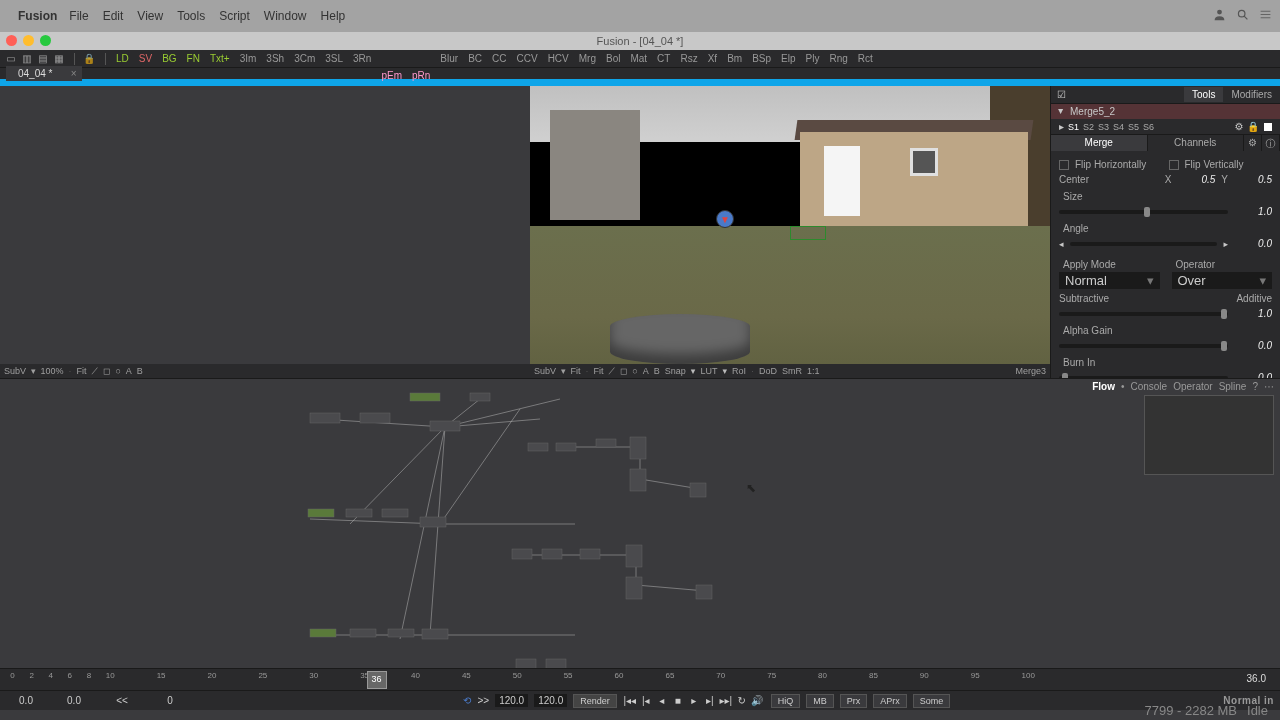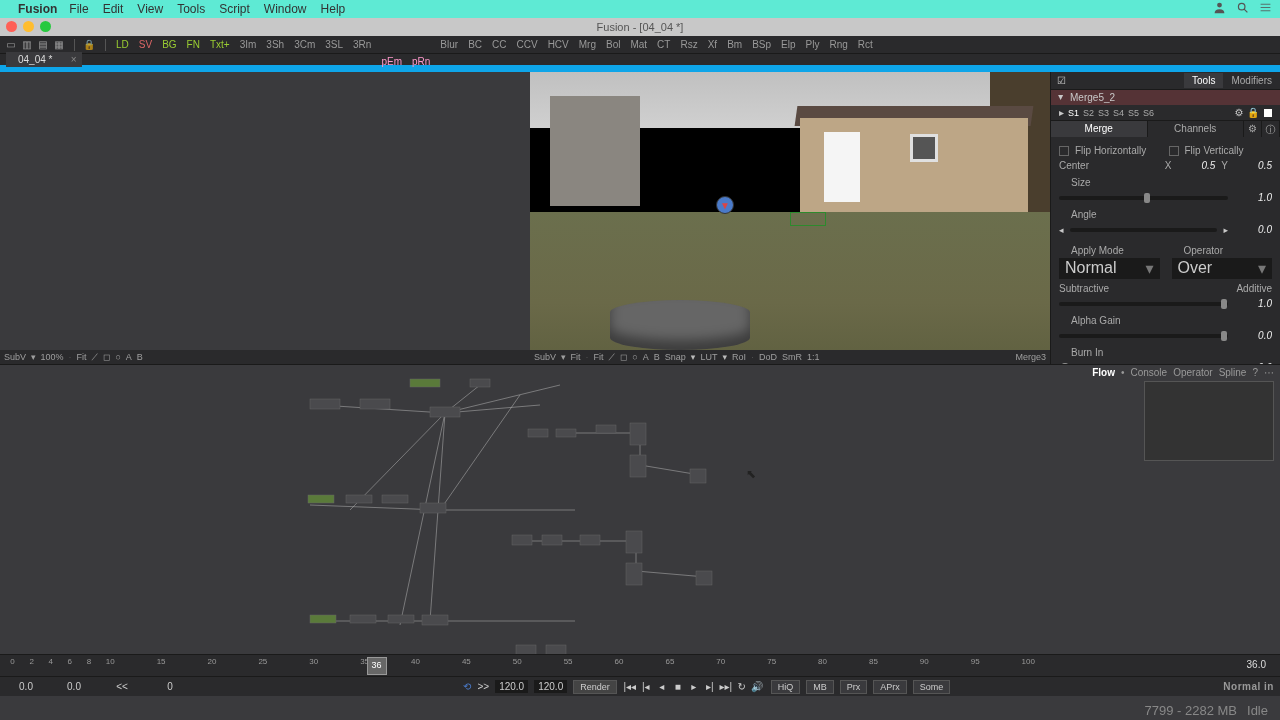--- a/index.html
+++ b/index.html
@@ -1,19 +1,19 @@
 <!DOCTYPE html>
 <html><head>
 <meta charset="utf-8">
 <style>
 * { margin: 0; padding: 0; box-sizing: border-box; font-family: -apple-system, BlinkMacSystemFont, "Segoe UI", sans-serif; }
 body { background: #3a3a3d; color: #c8c8c8; width: 1280px; height: 720px; overflow: hidden; font-size: 11px; }
 
 
-.menubar { height: 18px; background: #5eead4; display: flex; align-items: center; padding: 0 8px; color: #333; font-size: 12px; justify-content: space-between; }
+.menubar { height: 32px; background: #a3a3a3; display: flex; align-items: center; padding: 0 8px; color: #333; font-size: 12px; justify-content: space-between; }
 .menubar .apple { margin-right: 10px; font-size: 13px; }
 .menubar .app-name { font-weight: 600; margin-right: 12px; }
 .menubar .menu-item { margin-right: 14px; }
 .menubar-right { margin-left: auto; display: flex; gap: 10px; align-items: center; }
 .menubar-right svg { width: 13px; height: 13px; }
 
 
 .window-title { height: 18px; background: #c8c8c8; display: flex; align-items: center; justify-content: center; color: #555; font-size: 11px; position: relative; }
 .traffic { position: absolute; left: 6px; top: 3px; display: flex; gap: 6px; }
 .traffic span { width: 11px; height: 11px; border-radius: 50%; display: inline-block; }
@@ -63,23 +63,23 @@
 .insp-subtabs .st { flex:1; text-align: center; padding: 2px; background: #2a2a2c; color: #aaa; font-size: 10px; border-right: 1px solid #1a1a1a; }
 .insp-subtabs .st.active { background: #3a3a3d; color: #fff; }
 .insp-body { padding: 4px 8px; }
 .insp-prop { display: flex; align-items: center; margin: 4px 0; gap: 6px; }
 .insp-prop .lbl { flex: 1; color: #aaa; font-size: 10px; }
 .insp-prop .val { width: 38px; text-align: right; color: #eee; font-size: 10px; font-style: italic; }
 .insp-prop .xy { color: #aaa; font-size: 10px; }
 .insp-slider { height: 4px; background: #1a1a1a; flex: 1; position: relative; border-radius: 2px; }
 .insp-slider .knob { position: absolute; top: -3px; width: 6px; height: 10px; background: #888; border-radius: 2px; }
 .insp-check { width: 10px; height: 10px; border: 1px solid #666; display: inline-block; }
-.insp-select { background: #1a1a1a; color: #ccc; padding: 1px 6px; font-size: 16px; flex: 1; display: flex; justify-content: space-between; }
+.insp-select { background: #1a1a1a; color: #ccc; padding: 1px 6px; font-size: 13px; flex: 1; display: flex; justify-content: space-between; }
 .insp-select .caret { color: #777; }
-.insp-sec-label { color: #aaa; font-size: 10px; margin: 6px 12px 2px; }
+.insp-sec-label { color: #aaa; font-size: 10px; margin: 6px 4px 2px; }
 
 
 .viewer-bar { position: absolute; bottom: 0; left: 0; right: 0; height: 14px; background: #2a2a2c; display: flex; align-items: center; padding: 0 4px; gap: 5px; font-size: 9px; color: #bbb; }
 .viewer-bar .vb-item { opacity: 0.8; }
 .viewer-bar .vb-sep { color: #555; }
 .vb-right { margin-left: auto; display: flex; gap: 5px; align-items: center; }
 
 
 .flow { height: 290px; background: #3a3a3d; position: relative; border-top: 1px solid #1a1a1a; }
 .flow-tabs { position: absolute; top: 2px; right: 6px; display: flex; gap: 6px; font-size: 10px; color: #999; align-items: center; }

